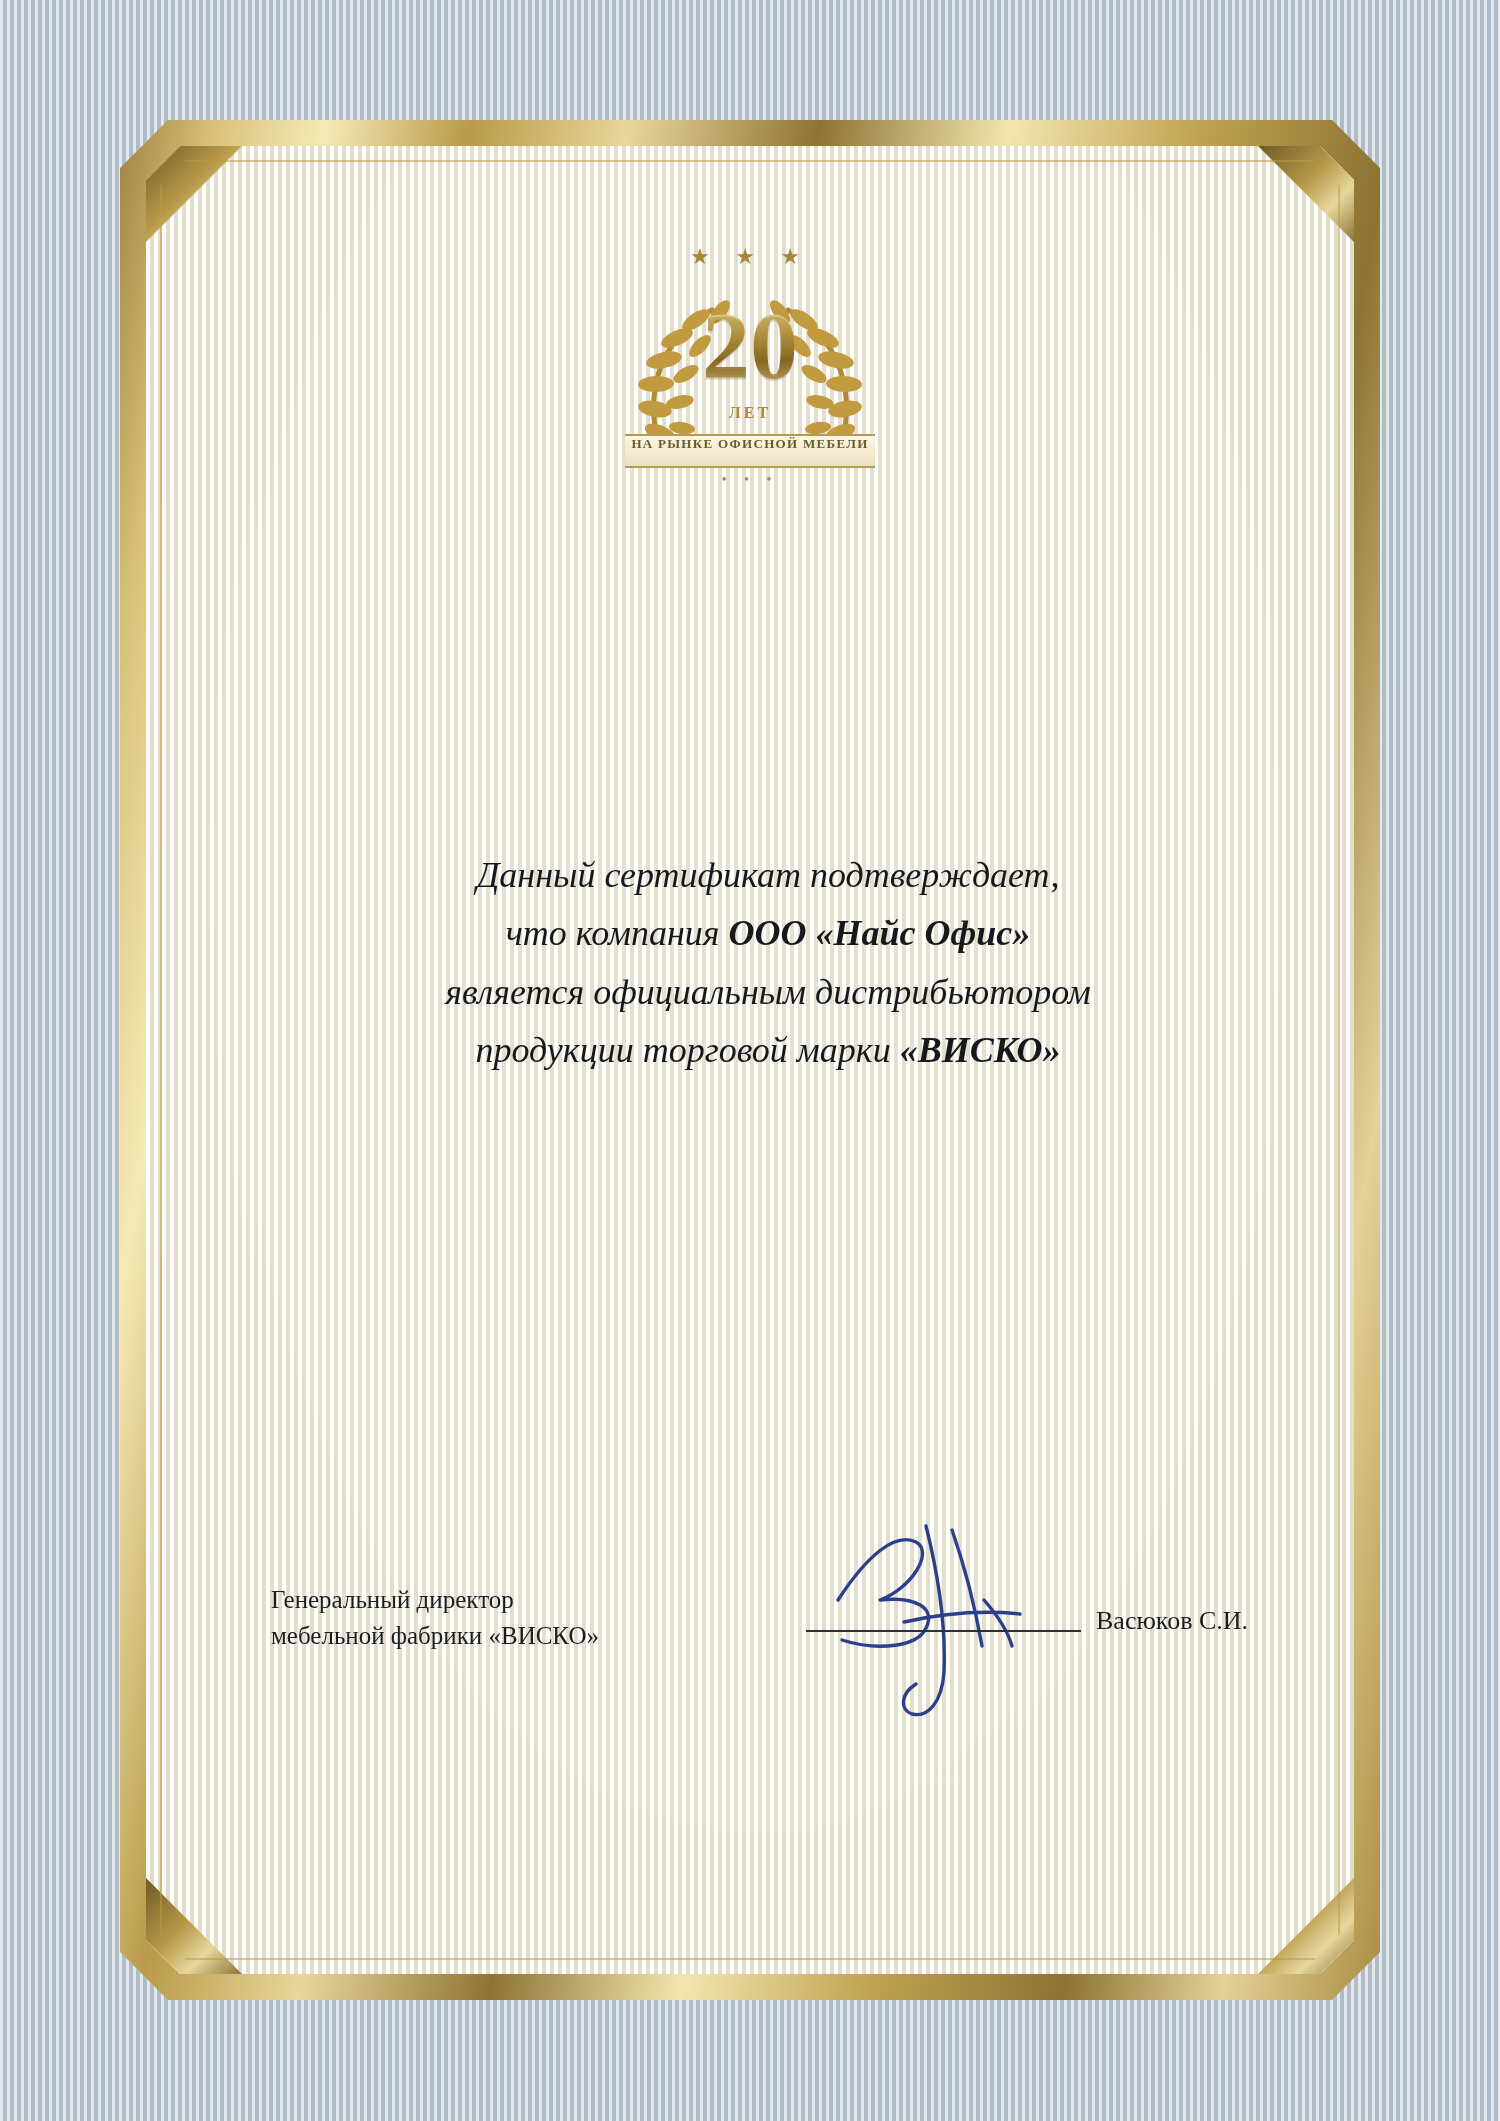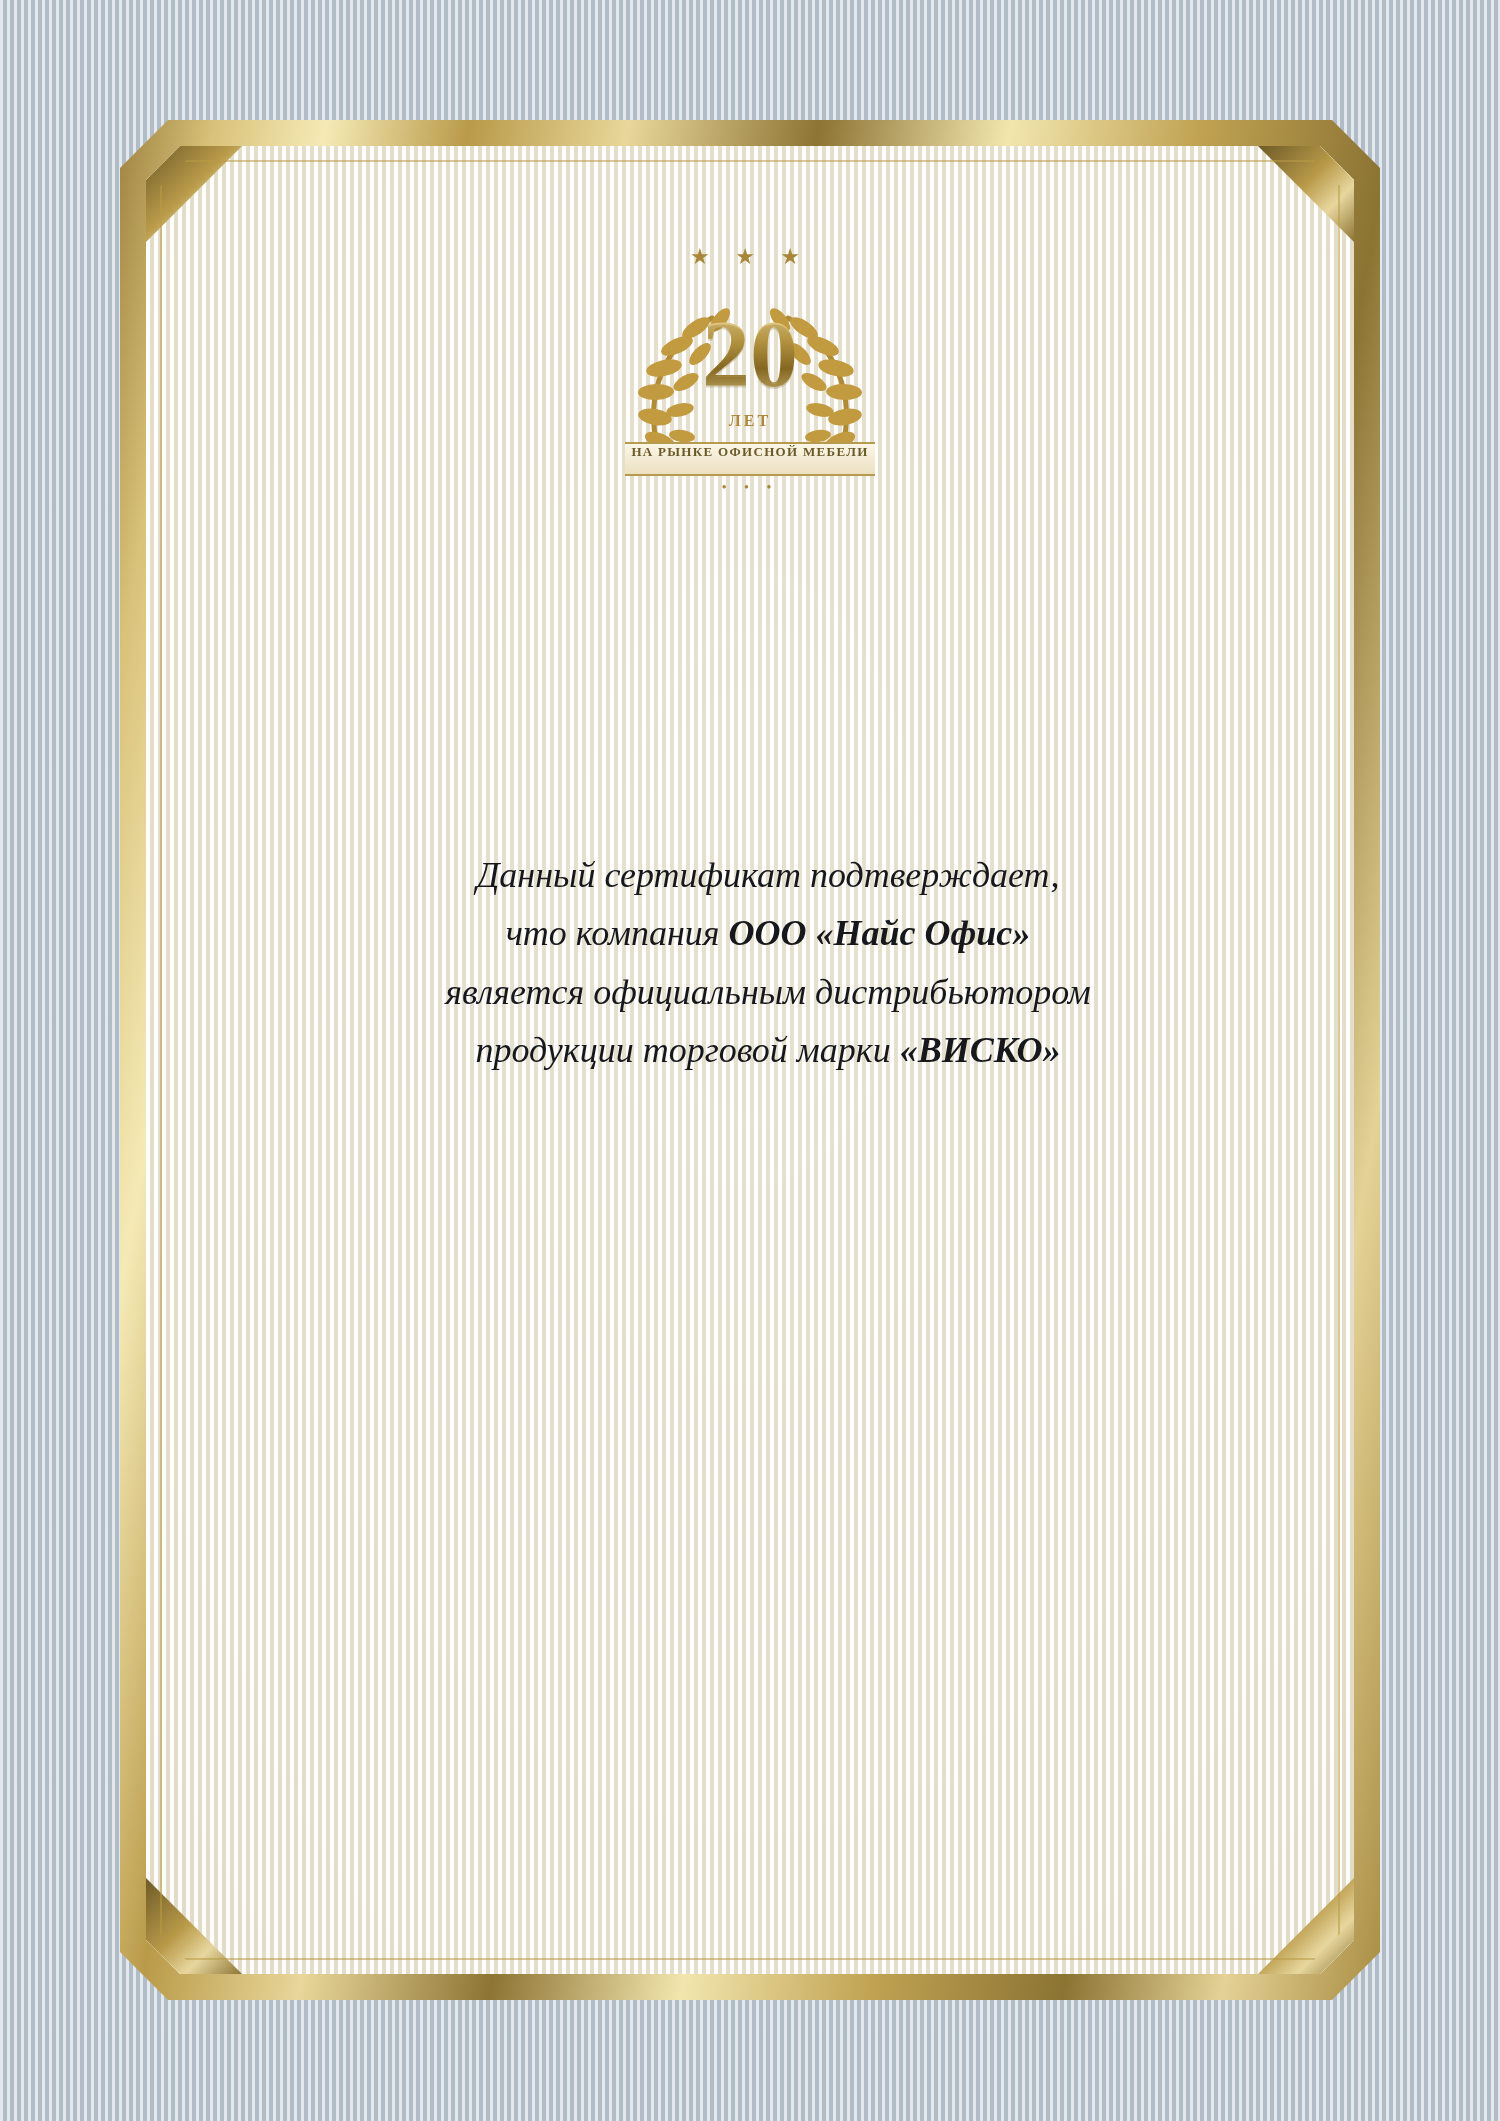--- a/index.html
+++ b/index.html
@@ -131,21 +131,21 @@
     font-size: 22px;
     letter-spacing: 10px;
     color: #a9873a;
     line-height: 1;
     margin-bottom: 2px;
   }
   .wreath-wrap {
     position: relative;
     width: 300px;
     height: 215px;
-    margin: 16px auto;
+    margin: 8px auto;
   }
   .emblem-number {
     position: absolute;
     left: 0;
     right: 0;
     top: 22px;
     font-family: "Liberation Serif", serif;
     font-weight: bold;
     font-size: 96px;
     line-height: 1;
@@ -354,16 +354,35 @@
         <div>Данный сертификат подтверждает,</div>
         <div>
           <span>что компания </span><span class="strong">ООО «Найс Офис»</span>
         </div>
         <div>является официальным дистрибьютором</div>
         <div>
           <span>продукции торговой марки </span><span class="strong">«ВИСКО»</span>
         </div>
       </div>
 
+      <div class="sign-area">
+        <div class="sign-role">
+          <div>Генеральный директор</div>
+          <div>мебельной фабрики «ВИСКО»</div>
+        </div>
+
+        <svg class="signature-svg" viewBox="0 0 300 230">
+          <g fill="none" stroke="#2b3f8c" stroke-width="3.4" stroke-linecap="round" stroke-linejoin="round">
+            <path d="M62 96 C 92 50, 120 28, 140 38 C 158 48, 136 84, 104 96 C 140 92, 160 104, 150 124 C 142 142, 104 148, 66 136"></path>
+            <path d="M150 22 C 162 70, 170 122, 168 168 C 166 198, 152 214, 136 210 C 124 206, 124 190, 140 180"></path>
+            <path d="M176 26 C 190 66, 200 108, 206 142"></path>
+            <path d="M128 118 C 164 110, 206 106, 244 110"></path>
+            <path d="M208 96 C 222 112, 232 128, 236 142"></path>
+          </g>
+        </svg>
+
+        <div class="sign-line"></div>
+        <div class="sign-name">Васюков С.И.</div>
+      </div>
 
     </div>
   </div>
 </div>
 
 </body></html>

